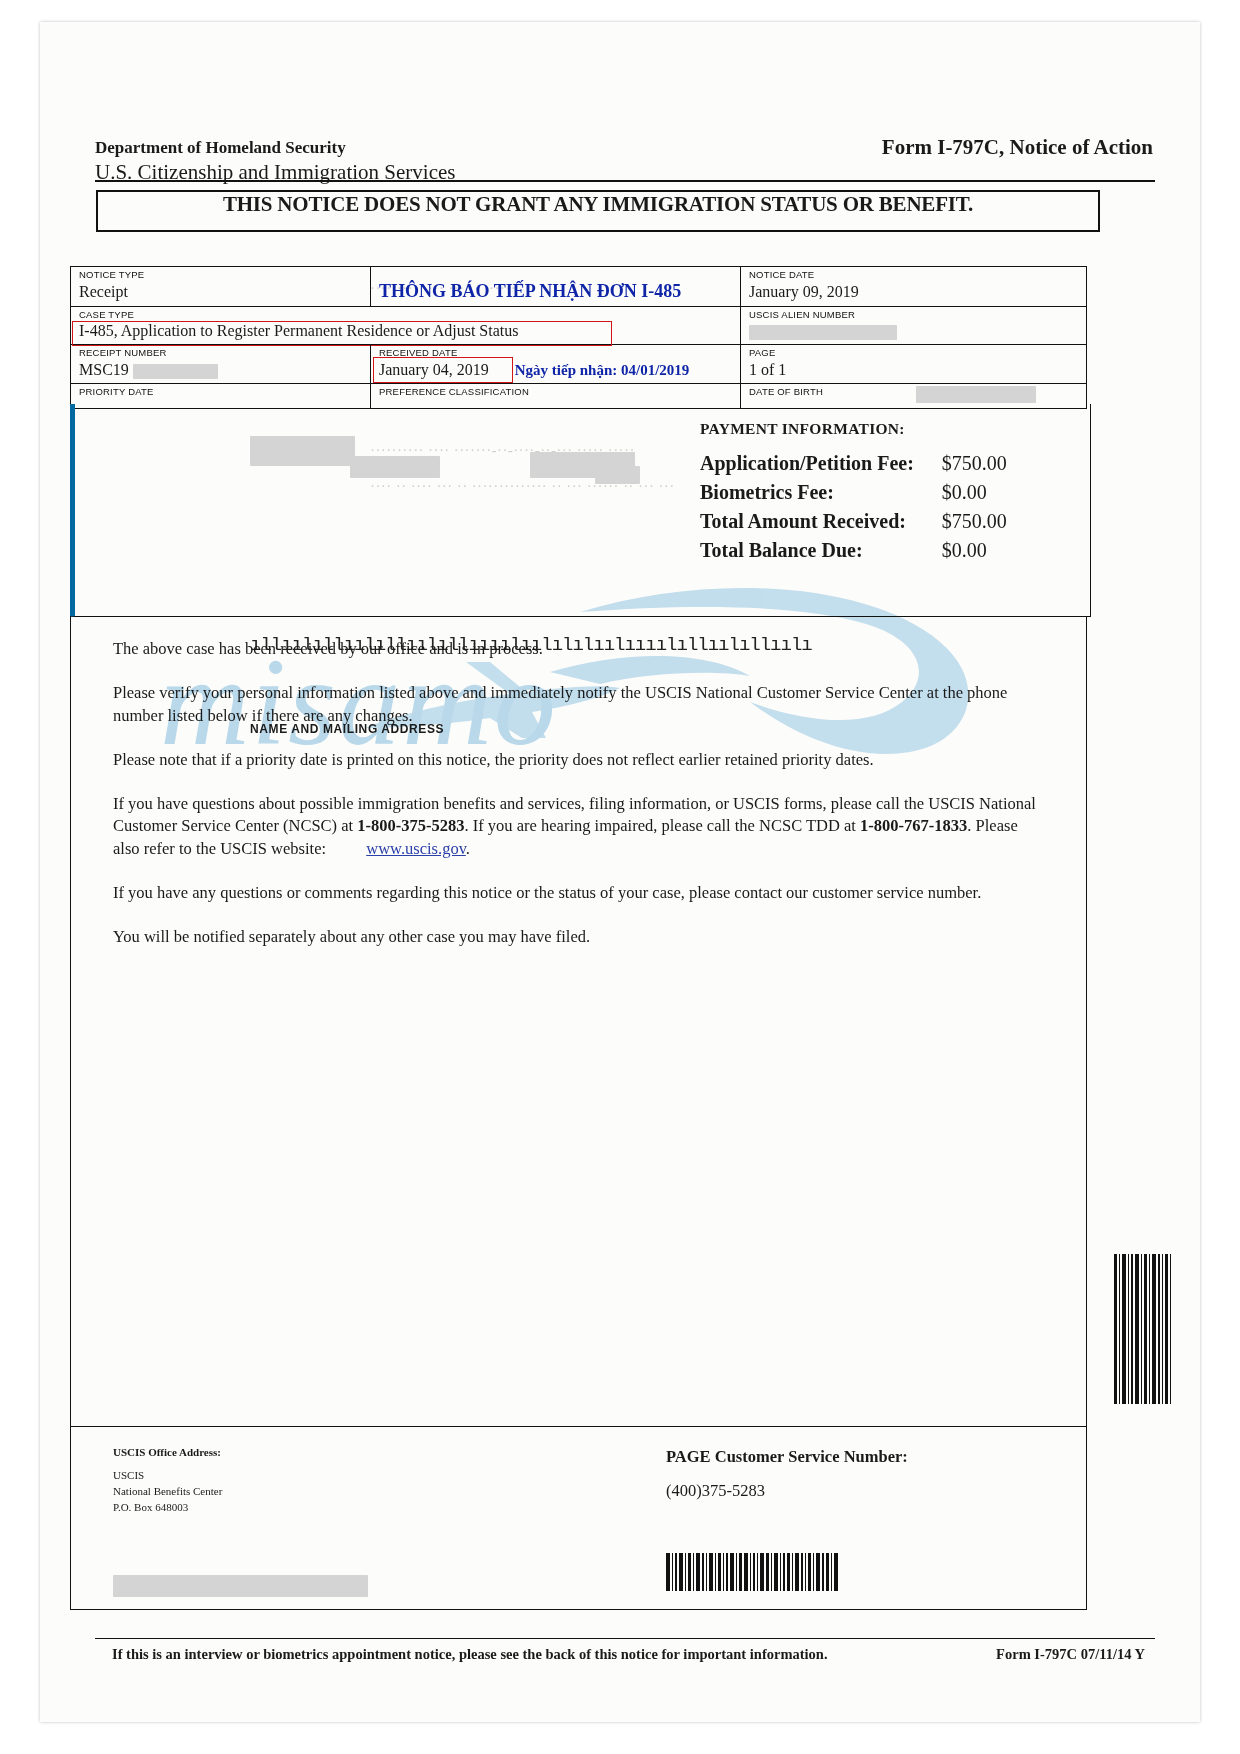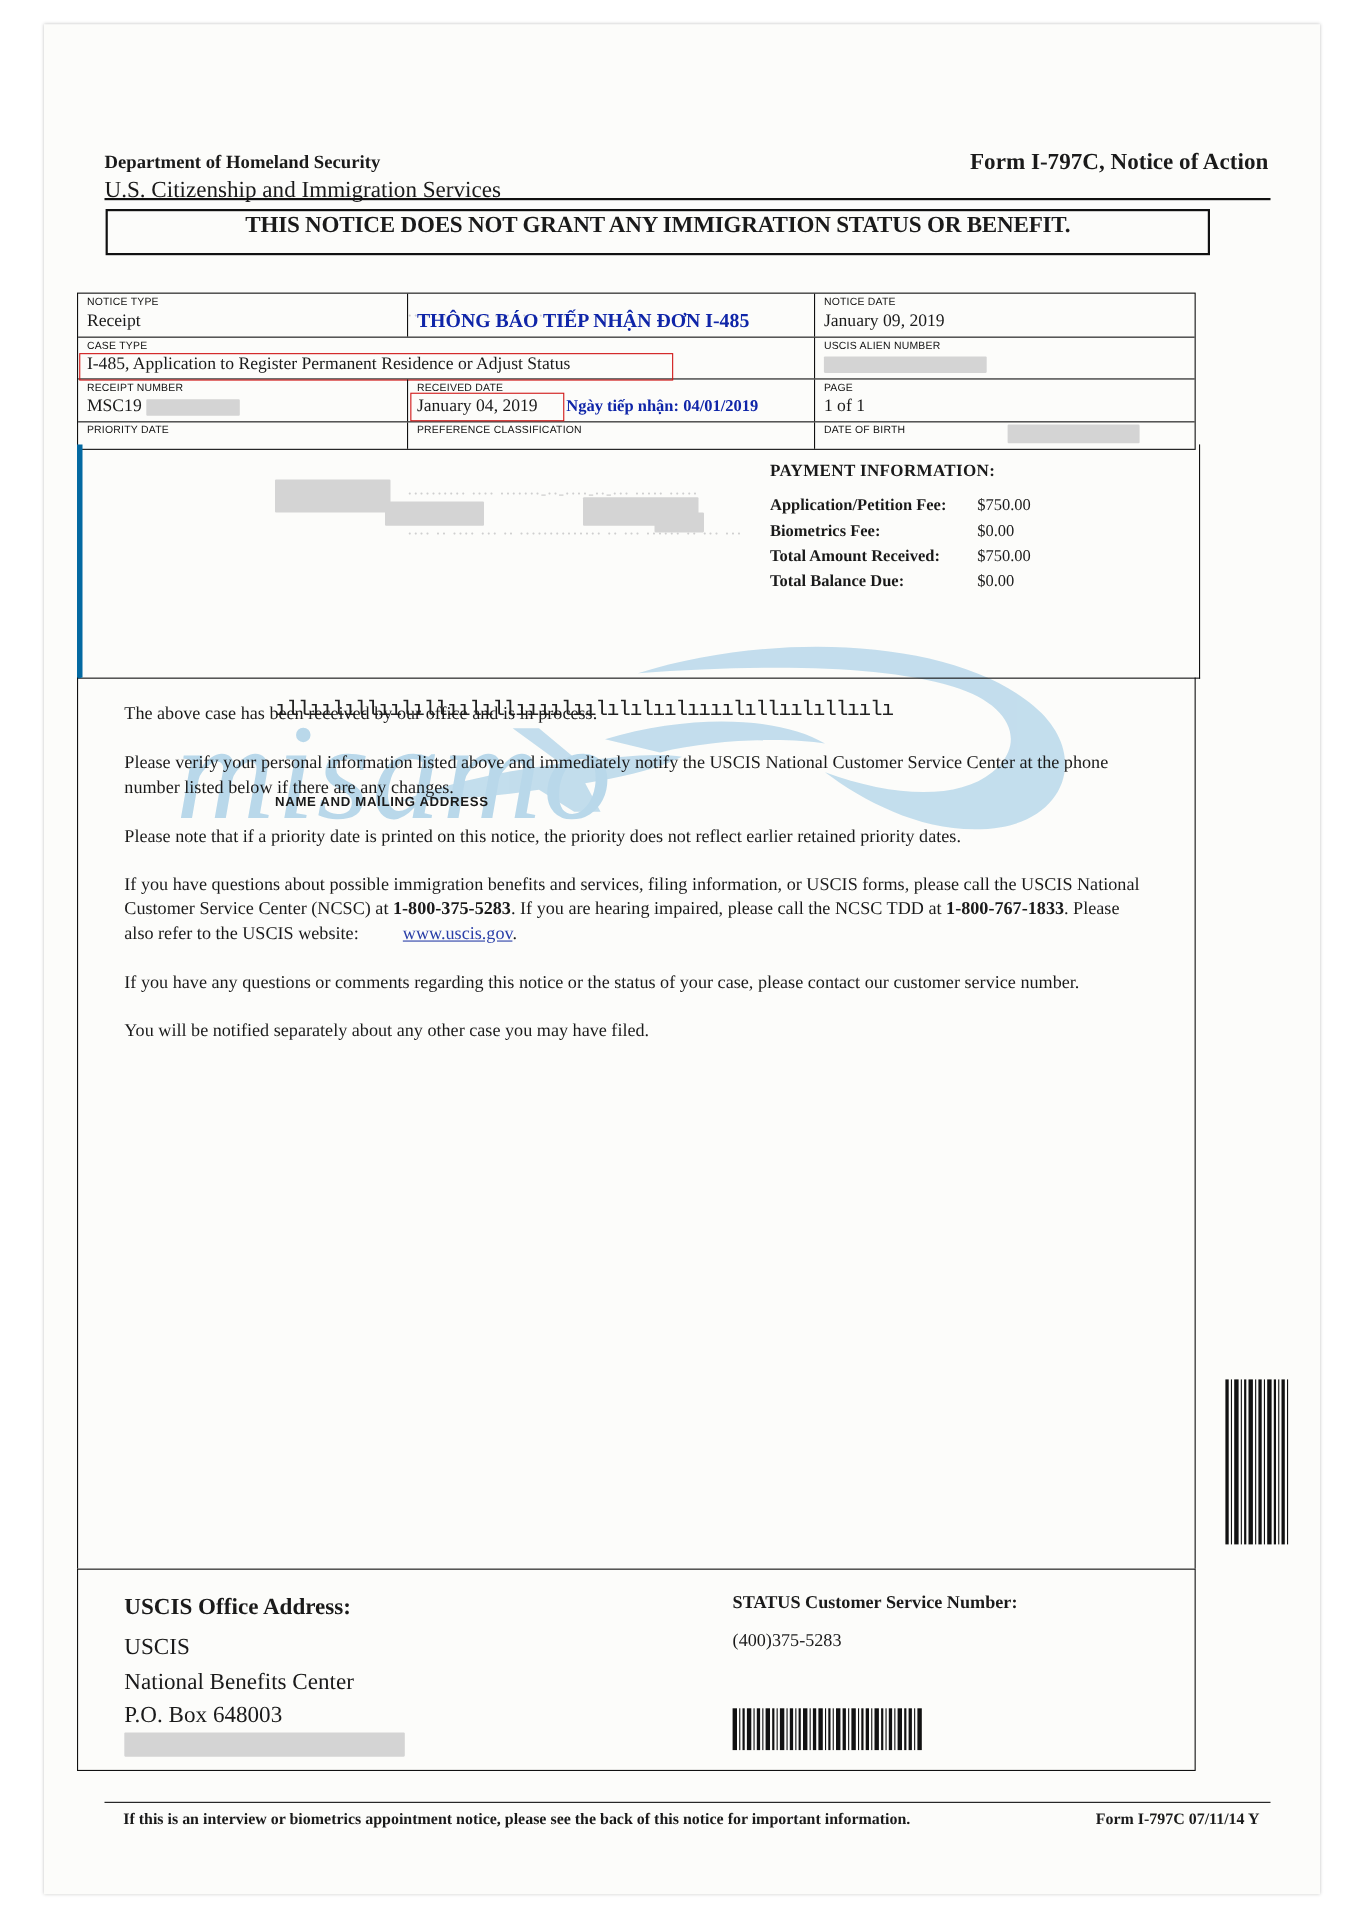--- a/index.html
+++ b/index.html
@@ -169,21 +169,21 @@
     border-right: 1px solid #111;
     border-bottom: 1px solid #111;
   }
   #pay {
     position: absolute;
     left: 625px;
     top: 16px;
     font-size: 15.5px;
   }
   #pay .ptitle { font-weight: bold; letter-spacing: 0.3px; margin-bottom: 11px; }
-  #pay table { border-collapse: collapse; font-size: 15px; }
+  #pay table { border-collapse: collapse; font-size: 20px; }
   #pay td { padding: 3px 0; font-weight: bold; }
   #pay td.amt { padding-left: 28px; font-weight: normal; }
 
   #barcode-font {
     position: absolute;
     left: 175px;
     top: 230px;
     font-family: "Liberation Mono", monospace;
     font-size: 19px;
     letter-spacing: -1px;
@@ -234,21 +234,21 @@
     top: 1404px;
     width: 1015px;
     height: 182px;
     border: 1px solid #111;
     border-top: 1px solid #111;
   }
   #office {
     position: absolute;
     left: 42px;
     top: 18px;
-    font-size: 21px;
+    font-size: 11px;
     line-height: 1.45;
   }
   #office .ohead { font-weight: bold; margin-bottom: 7px; }
   #cs {
     position: absolute;
     left: 595px;
     top: 18px;
     font-size: 16.5px;
     line-height: 1.45;
   }
@@ -450,21 +450,21 @@
     <div id="footbox">
       <div id="office">
         <div class="ohead">USCIS Office Address:</div>
         <div>USCIS</div>
         <div>National Benefits Center</div>
         <div>P.O. Box 648003</div>
       </div>
       <div class="addr-redact" style="left:42px; top:148px; width:255px; height:22px;"></div>
 
       <div id="cs">
-        <div class="ohead">STATUS Customer Service Number:</div>
+        <div class="ohead">PAGE Customer Service Number:</div>
         <div>(400)375-5283</div>
       </div>
 
       <div class="bar-lines" style="left:595px; top:126px; height:38px;">
         <i style="width:4px;"></i>
           <i style="width:1px;"></i>
           <i style="width:2px;"></i>
           <i style="width:4px;"></i>
         <i style="width:1px;"></i>
           <i style="width:3px;"></i>

